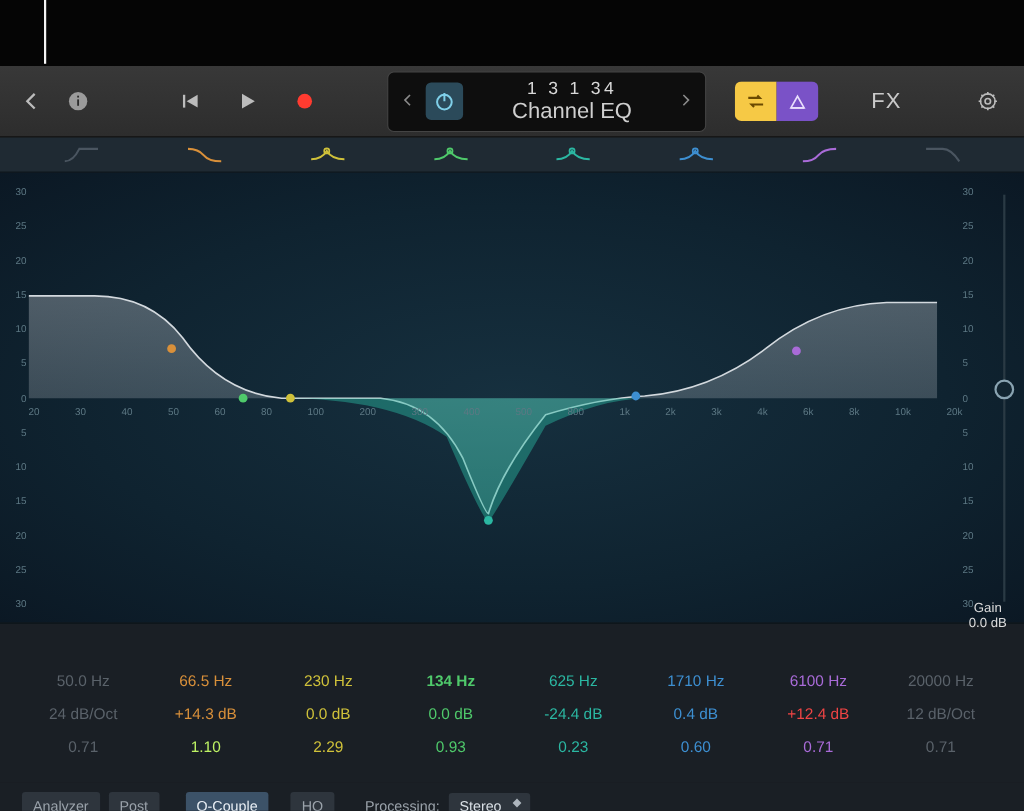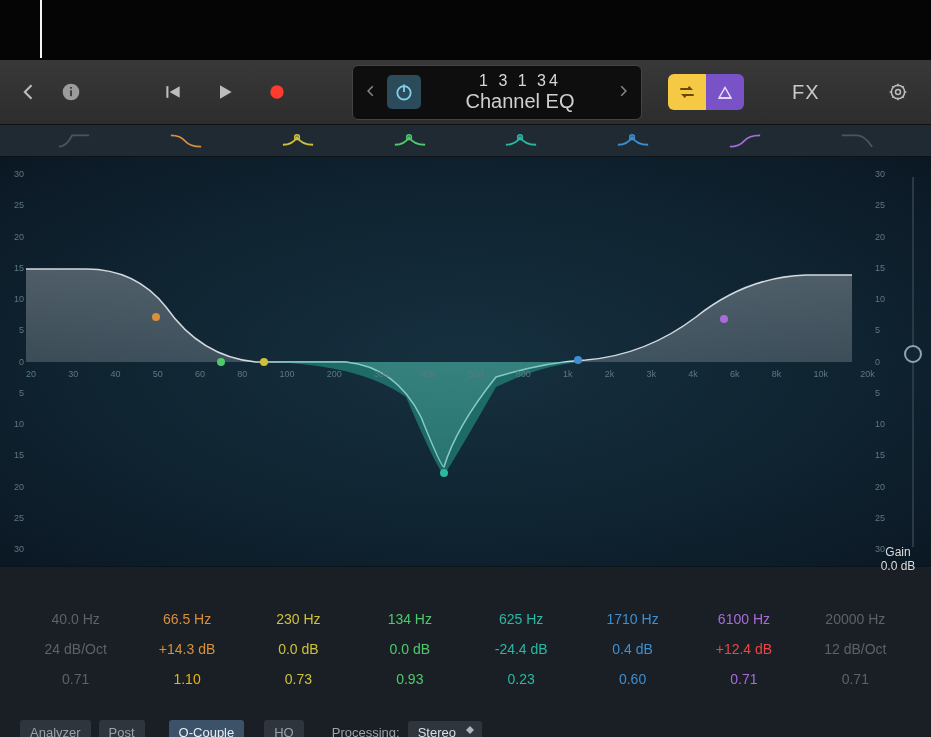--- a/index.html
+++ b/index.html
@@ -396,43 +396,43 @@
   </div>
 </div>
 
 <div class="gain-readout">
   <div>Gain</div>
   <div class="v">0.0 dB</div>
 </div>
 
 <div class="params">
   <div class="param-row" id="row-freq">
-      <div class="param-cell dim">40.0 Hz</div>
+      <div class="param-cell dim">50.0 Hz</div>
       <div class="param-cell" style="color: rgb(217, 144, 58);">66.5 Hz</div>
       <div class="param-cell" style="color: rgb(207, 193, 58);">230 Hz</div>
-      <div class="param-cell" style="color: rgb(79, 201, 107);">134 Hz</div>
+      <div class="param-cell" style="color: rgb(79, 201, 107); font-weight: bold;">134 Hz</div>
       <div class="param-cell" style="color: rgb(43, 183, 162);">625 Hz</div>
       <div class="param-cell" style="color: rgb(61, 143, 209);">1710 Hz</div>
       <div class="param-cell" style="color: rgb(169, 107, 216);">6100 Hz</div>
       <div class="param-cell dim">20000 Hz</div>
     </div>
   <div class="param-row" id="row-gain">
       <div class="param-cell dim">24 dB/Oct</div>
       <div class="param-cell" style="color: rgb(217, 144, 58);">+14.3 dB</div>
       <div class="param-cell" style="color: rgb(207, 193, 58);">0.0 dB</div>
       <div class="param-cell" style="color: rgb(79, 201, 107);">0.0 dB</div>
       <div class="param-cell" style="color: rgb(43, 183, 162);">-24.4 dB</div>
       <div class="param-cell" style="color: rgb(61, 143, 209);">0.4 dB</div>
       <div class="param-cell" style="color: #ef4444;">+12.4 dB</div>
       <div class="param-cell dim">12 dB/Oct</div>
     </div>
   <div class="param-row" id="row-q">
       <div class="param-cell dim">0.71</div>
-      <div class="param-cell" style="color: #eab308;">1.10</div>
-      <div class="param-cell" style="color: rgb(207, 193, 58);">0.73</div>
+      <div class="param-cell" style="color: #bef264;">1.10</div>
+      <div class="param-cell" style="color: rgb(207, 193, 58);">2.29</div>
       <div class="param-cell" style="color: rgb(79, 201, 107);">0.93</div>
       <div class="param-cell" style="color: rgb(43, 183, 162);">0.23</div>
       <div class="param-cell" style="color: rgb(61, 143, 209);">0.60</div>
       <div class="param-cell" style="color: rgb(169, 107, 216);">0.71</div>
       <div class="param-cell dim">0.71</div>
     </div>
 </div>
 
 <div class="bottom-bar">
   <div class="toggle">Analyzer</div>

